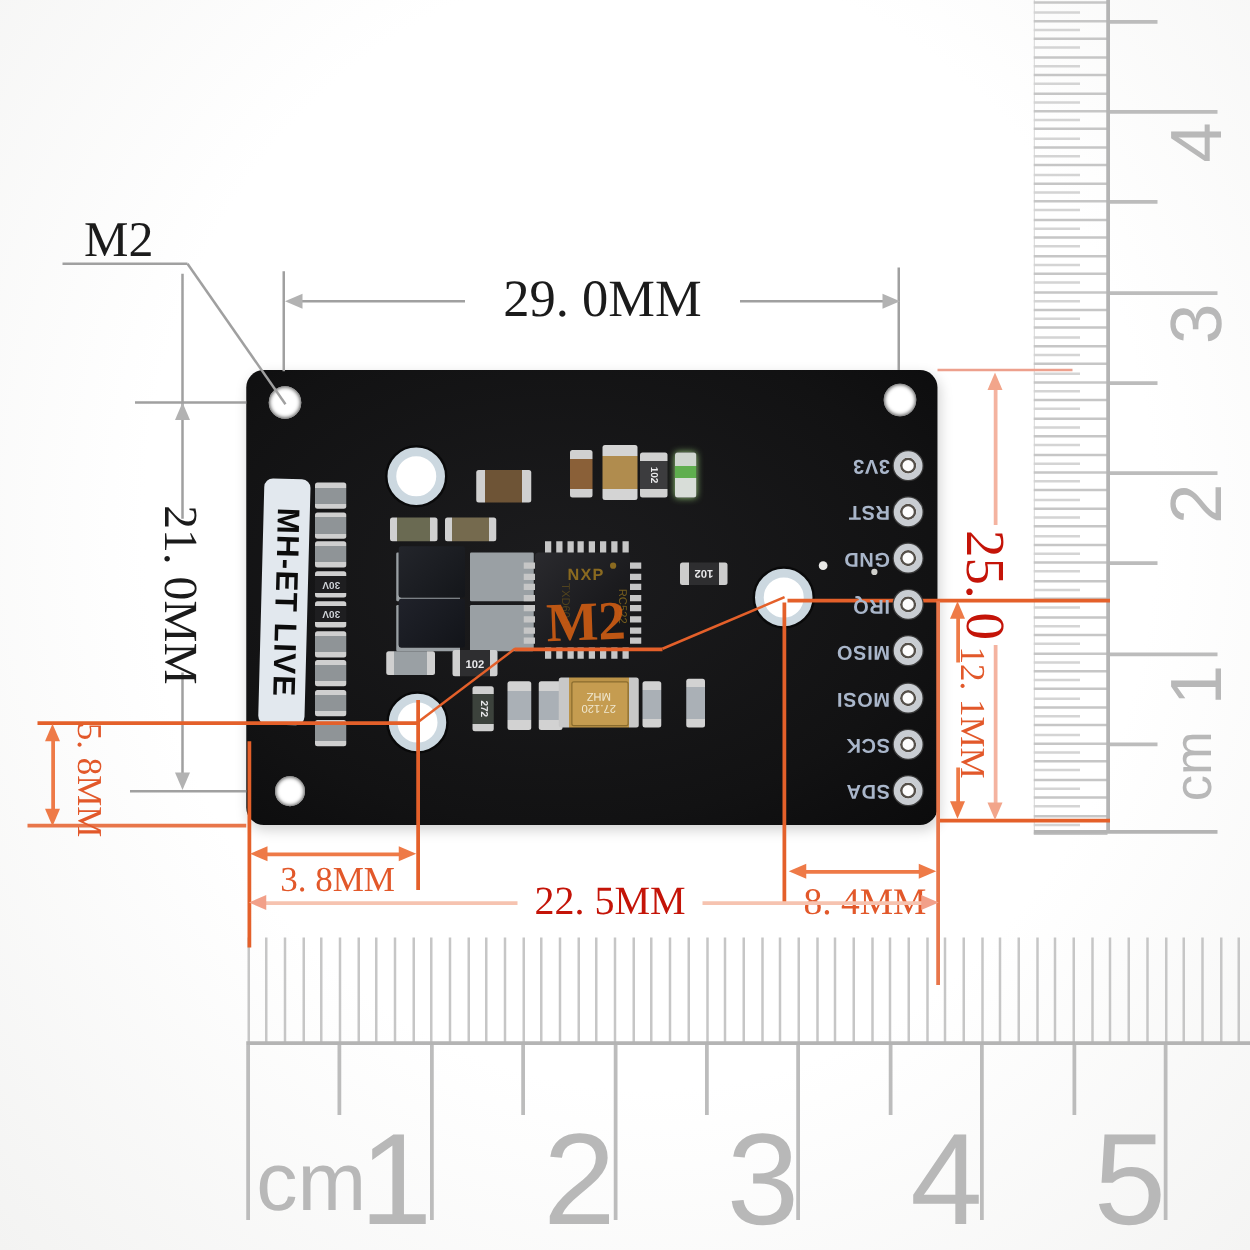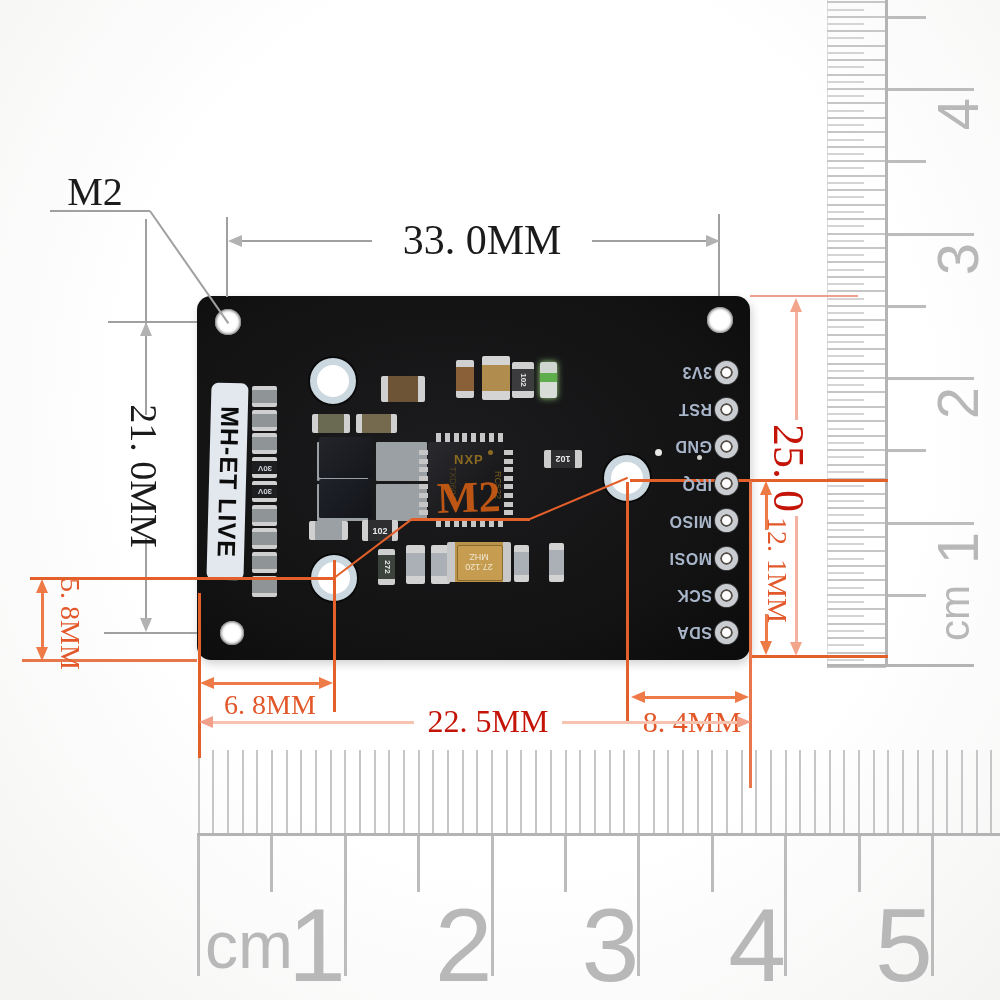--- a/index.html
+++ b/index.html
@@ -380,21 +380,21 @@
     <div class="dt" style="left:95px;top:191px;font-size:40px;">M2</div>
     <div class="hl" style="left:50px;top:210px;width:100px;height:2px;background:#a0a0a0;"></div>
     <div class="dg" style="left:150px;top:210px;width:137px;background:#a0a0a0;transform:rotate(55.1deg);"></div>
 
     <div class="vl" style="left:226px;top:217px;width:2px;height:80px;background:#a0a0a0;"></div>
     <div class="vl" style="left:718px;top:214px;width:2px;height:82px;background:#a0a0a0;"></div>
     <div class="hl" style="left:232px;top:240px;width:140px;height:2px;background:#a0a0a0;"></div>
     <div class="hl" style="left:592px;top:240px;width:124px;height:2px;background:#a0a0a0;"></div>
     <div class="ah ah-l" style="left:228px;top:235px;color:#b2b2b2;"></div>
     <div class="ah ah-r" style="left:706px;top:235px;color:#b2b2b2;"></div>
-    <div class="dt" style="left:482px;top:240px;font-size:42px;">33. 0MM</div>
+    <div class="dt" style="left:482px;top:240px;font-size:42px;">29. 0MM</div>
 
     <div class="vl" style="left:145px;top:219px;width:2px;height:196px;background:#a0a0a0;"></div>
     <div class="vl" style="left:145px;top:538px;width:2px;height:82px;background:#a0a0a0;"></div>
     <div class="ah ah-u" style="left:140px;top:322px;color:#b2b2b2;"></div>
     <div class="ah ah-d" style="left:140px;top:618px;color:#b2b2b2;"></div>
     <div class="hl" style="left:108px;top:321px;width:89px;height:2px;background:#a0a0a0;"></div>
     <div class="hl" style="left:104px;top:632px;width:93px;height:2px;background:#a0a0a0;"></div>
     <div class="dt r90" style="left:144px;top:476px;font-size:38px;">21. 0MM</div>
 
     <div class="hl" style="left:630px;top:479px;width:258px;height:3px;background:#e4602a;"></div>
@@ -411,21 +411,21 @@
     <div class="hl" style="left:750px;top:295px;width:108px;height:2px;background:#eda08d;"></div>
 
     <div class="vl" style="left:41px;top:584px;width:3px;height:72px;background:#ee7a47;"></div>
     <div class="ah ah-u" style="left:36px;top:579px;color:#ee7a47;"></div>
     <div class="ah ah-d" style="left:36px;top:647px;color:#ee7a47;"></div>
     <div class="dt r90 or" style="left:70px;top:624px;font-size:28px;">5. 8MM</div>
 
     <div class="hl" style="left:208px;top:682px;width:118px;height:3px;background:#ee7a47;"></div>
     <div class="ah ah-l" style="left:200px;top:677px;color:#ee7a47;"></div>
     <div class="ah ah-r" style="left:319px;top:677px;color:#ee7a47;"></div>
-    <div class="dt or" style="left:270px;top:705px;font-size:28px;">6. 8MM</div>
+    <div class="dt or" style="left:270px;top:705px;font-size:28px;">3. 8MM</div>
 
     <div class="hl" style="left:639px;top:696px;width:102px;height:3px;background:#ee7a47;"></div>
     <div class="ah ah-l" style="left:631px;top:691px;color:#ee7a47;"></div>
     <div class="ah ah-r" style="left:735px;top:691px;color:#ee7a47;"></div>
     <div class="dt or" style="left:692px;top:722px;font-size:30px;">8. 4MM</div>
 
     <div class="hl" style="left:206px;top:721px;width:208px;height:3px;background:#f6c3b0;"></div>
     <div class="hl" style="left:562px;top:721px;width:183px;height:3px;background:#f6c3b0;"></div>
     <div class="ah ah-l" style="left:199px;top:716px;color:#f2a089;"></div>
     <div class="ah ah-r" style="left:737px;top:716px;color:#f2a089;"></div>

